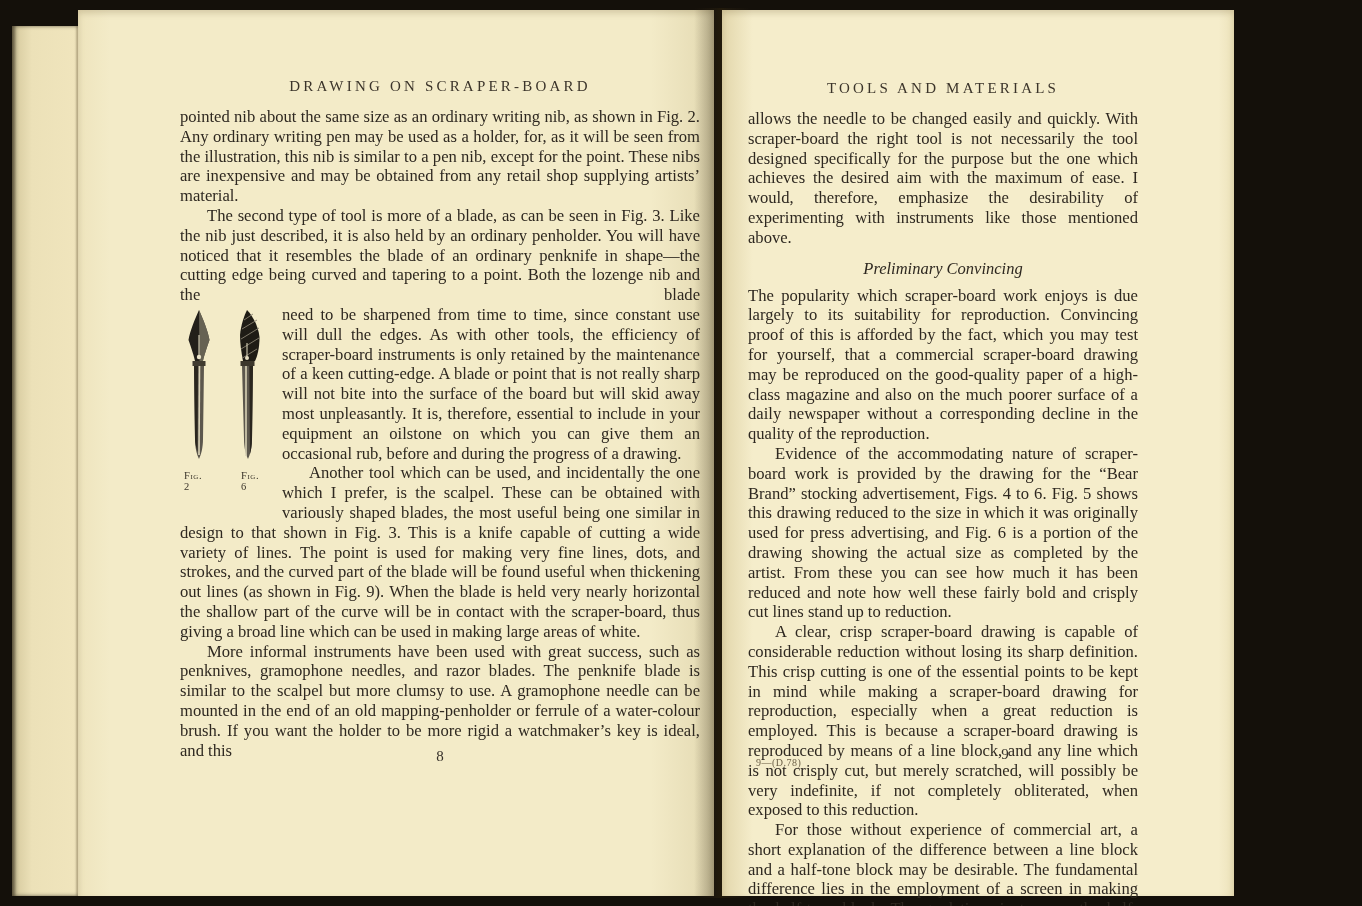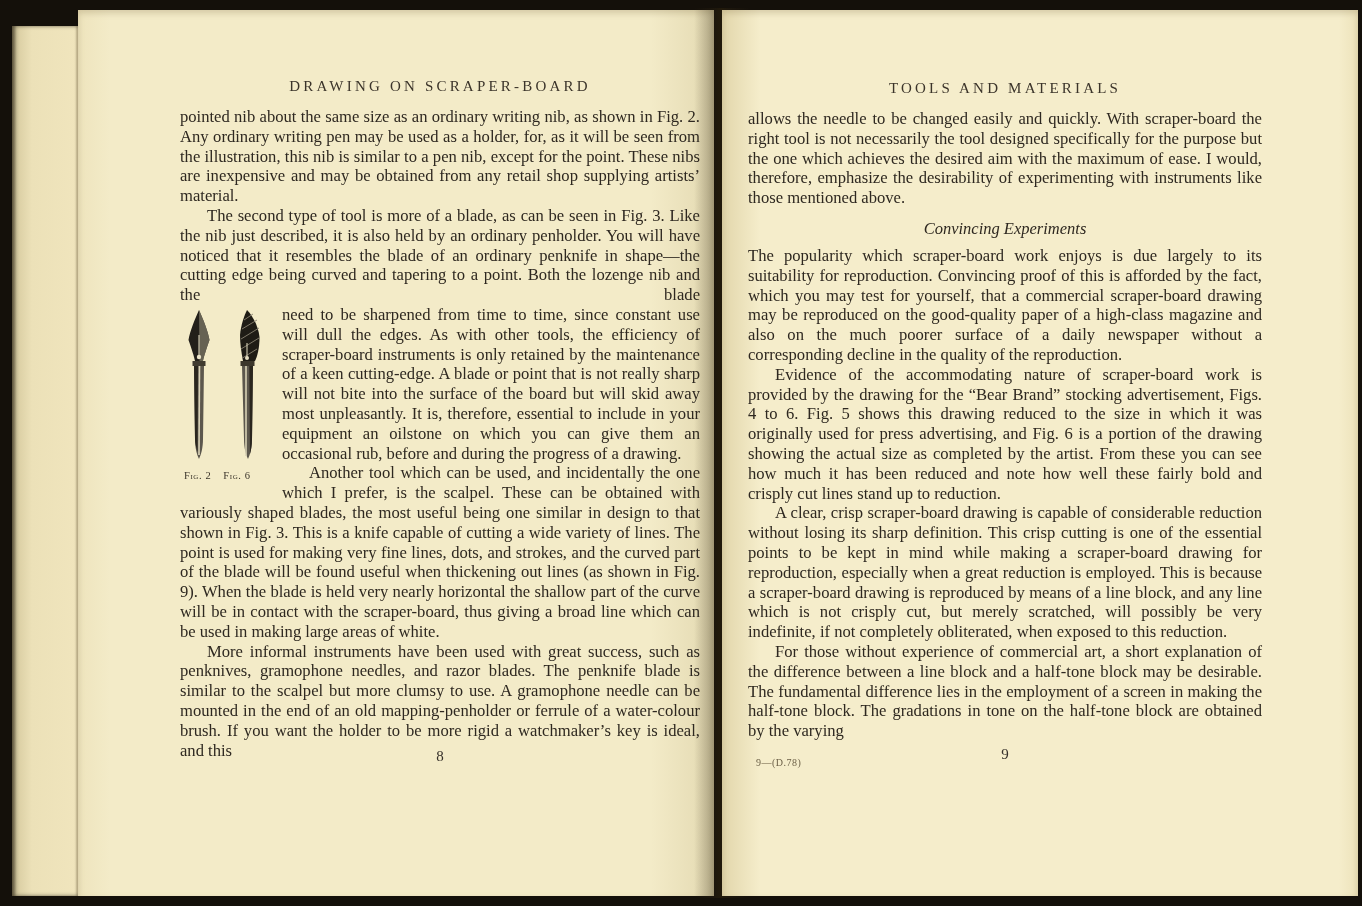--- a/index.html
+++ b/index.html
@@ -19,21 +19,21 @@
     position:absolute;top:10px;height:886px;box-sizing:border-box;
     color:#2e2820;
   }
   .page-left{
     left:78px;width:636px;
     padding:68px 14px 6px 102px;
     background:linear-gradient(90deg,#eee4bd 0%,#f3ebc8 5%,#f3ebc8 90%,#e3d9b1 100%);
     box-shadow:inset 0 3px 6px rgba(120,100,60,.25);
   }
   .page-right{
-    left:722px;width:636px;
+    left:722px;width:512px;
     padding:70px 96px 0 26px;
     background:linear-gradient(90deg,#e2d6ab 0%,#f5edcb 6%,#f5edcb 97%,#ece2ba 100%);
     box-shadow:inset 0 3px 6px rgba(120,100,60,.25);
   }
   .gutter{
     position:absolute;left:694px;top:8px;width:56px;height:890px;
     background:linear-gradient(90deg,rgba(46,36,18,0) 0%,rgba(46,36,18,.35) 38%,#221a0b 50%,rgba(46,36,18,.35) 62%,rgba(46,36,18,0) 100%);
     pointer-events:none;
   }
   .runhead{
@@ -49,21 +49,21 @@
   .subhead{
     font-size:16.5px;font-style:italic;font-weight:400;text-align:center;
     margin:11px 0 7px 0;color:#2e2820;
   }
   .wrapzone{overflow:visible;}
   .nib-figure{
     float:left;width:88px;margin:2px 14px 14px 0;
   }
   .nib-row{display:flex;gap:10px;align-items:flex-end;height:158px;margin-left:2px;}
   .cap-row{
-    display:flex;gap:12px;margin:5px 0 0 4px;
+    display:flex;gap:30px;margin:5px 0 0 4px;
     font-size:10.5px;font-variant:small-caps;letter-spacing:.6px;color:#3a342a;
   }
   .pagenum{
     position:absolute;top:738px;text-align:center;font-size:15px;color:#35302a;
   }
   .pagenum-left{left:102px;width:520px;}
   .pagenum-right{left:26px;width:514px;top:736px;}
   .sig{
     position:absolute;top:747px;left:34px;font-size:10px;letter-spacing:.5px;color:#6d6148;
   }
@@ -127,21 +127,21 @@
     <div class="pagenum pagenum-left">8</div>
   </div>
 
   <div class="gutter"></div>
 
   <div class="page page-right">
     <h1 class="runhead">TOOLS AND MATERIALS</h1>
 
     <p class="body">allows the needle to be changed easily and quickly. With scraper-board the right tool is not necessarily the tool designed specifically for the purpose but the one which achieves the desired aim with the maximum of ease. I would, therefore, emphasize the desirability of experimenting with instruments like those mentioned above.</p>
 
-    <h2 class="subhead">Convincing Experiments</h2>
+    <h2 class="subhead">Preliminary Convincing</h2>
 
     <p class="body">The popularity which scraper-board work enjoys is due largely to its suitability for reproduction. Convincing proof of this is afforded by the fact, which you may test for yourself, that a commercial scraper-board drawing may be reproduced on the good-quality paper of a high-class magazine and also on the much poorer surface of a daily newspaper without a corresponding decline in the quality of the reproduction.</p>
     <p class="body indent">Evidence of the accommodating nature of scraper-board work is provided by the drawing for the “Bear Brand” stocking advertisement, Figs. 4 to 6. Fig. 5 shows this drawing reduced to the size in which it was originally used for press advertising, and Fig. 6 is a portion of the drawing showing the actual size as completed by the artist. From these you can see how much it has been reduced and note how well these fairly bold and crisply cut lines stand up to reduction.</p>
     <p class="body indent">A clear, crisp scraper-board drawing is capable of considerable reduction without losing its sharp definition. This crisp cutting is one of the essential points to be kept in mind while making a scraper-board drawing for reproduction, especially when a great reduction is employed. This is because a scraper-board drawing is reproduced by means of a line block, and any line which is not crisply cut, but merely scratched, will possibly be very indefinite, if not completely obliterated, when exposed to this reduction.</p>
     <p class="body indent">For those without experience of commercial art, a short explanation of the difference between a line block and a half-tone block may be desirable. The fundamental difference lies in the employment of a screen in making the half-tone block. The gradations in tone on the half-tone block are obtained by the varying</p>
 
     <div class="sig">9—(D.78)</div>
     <div class="pagenum pagenum-right">9</div>
   </div>
 

